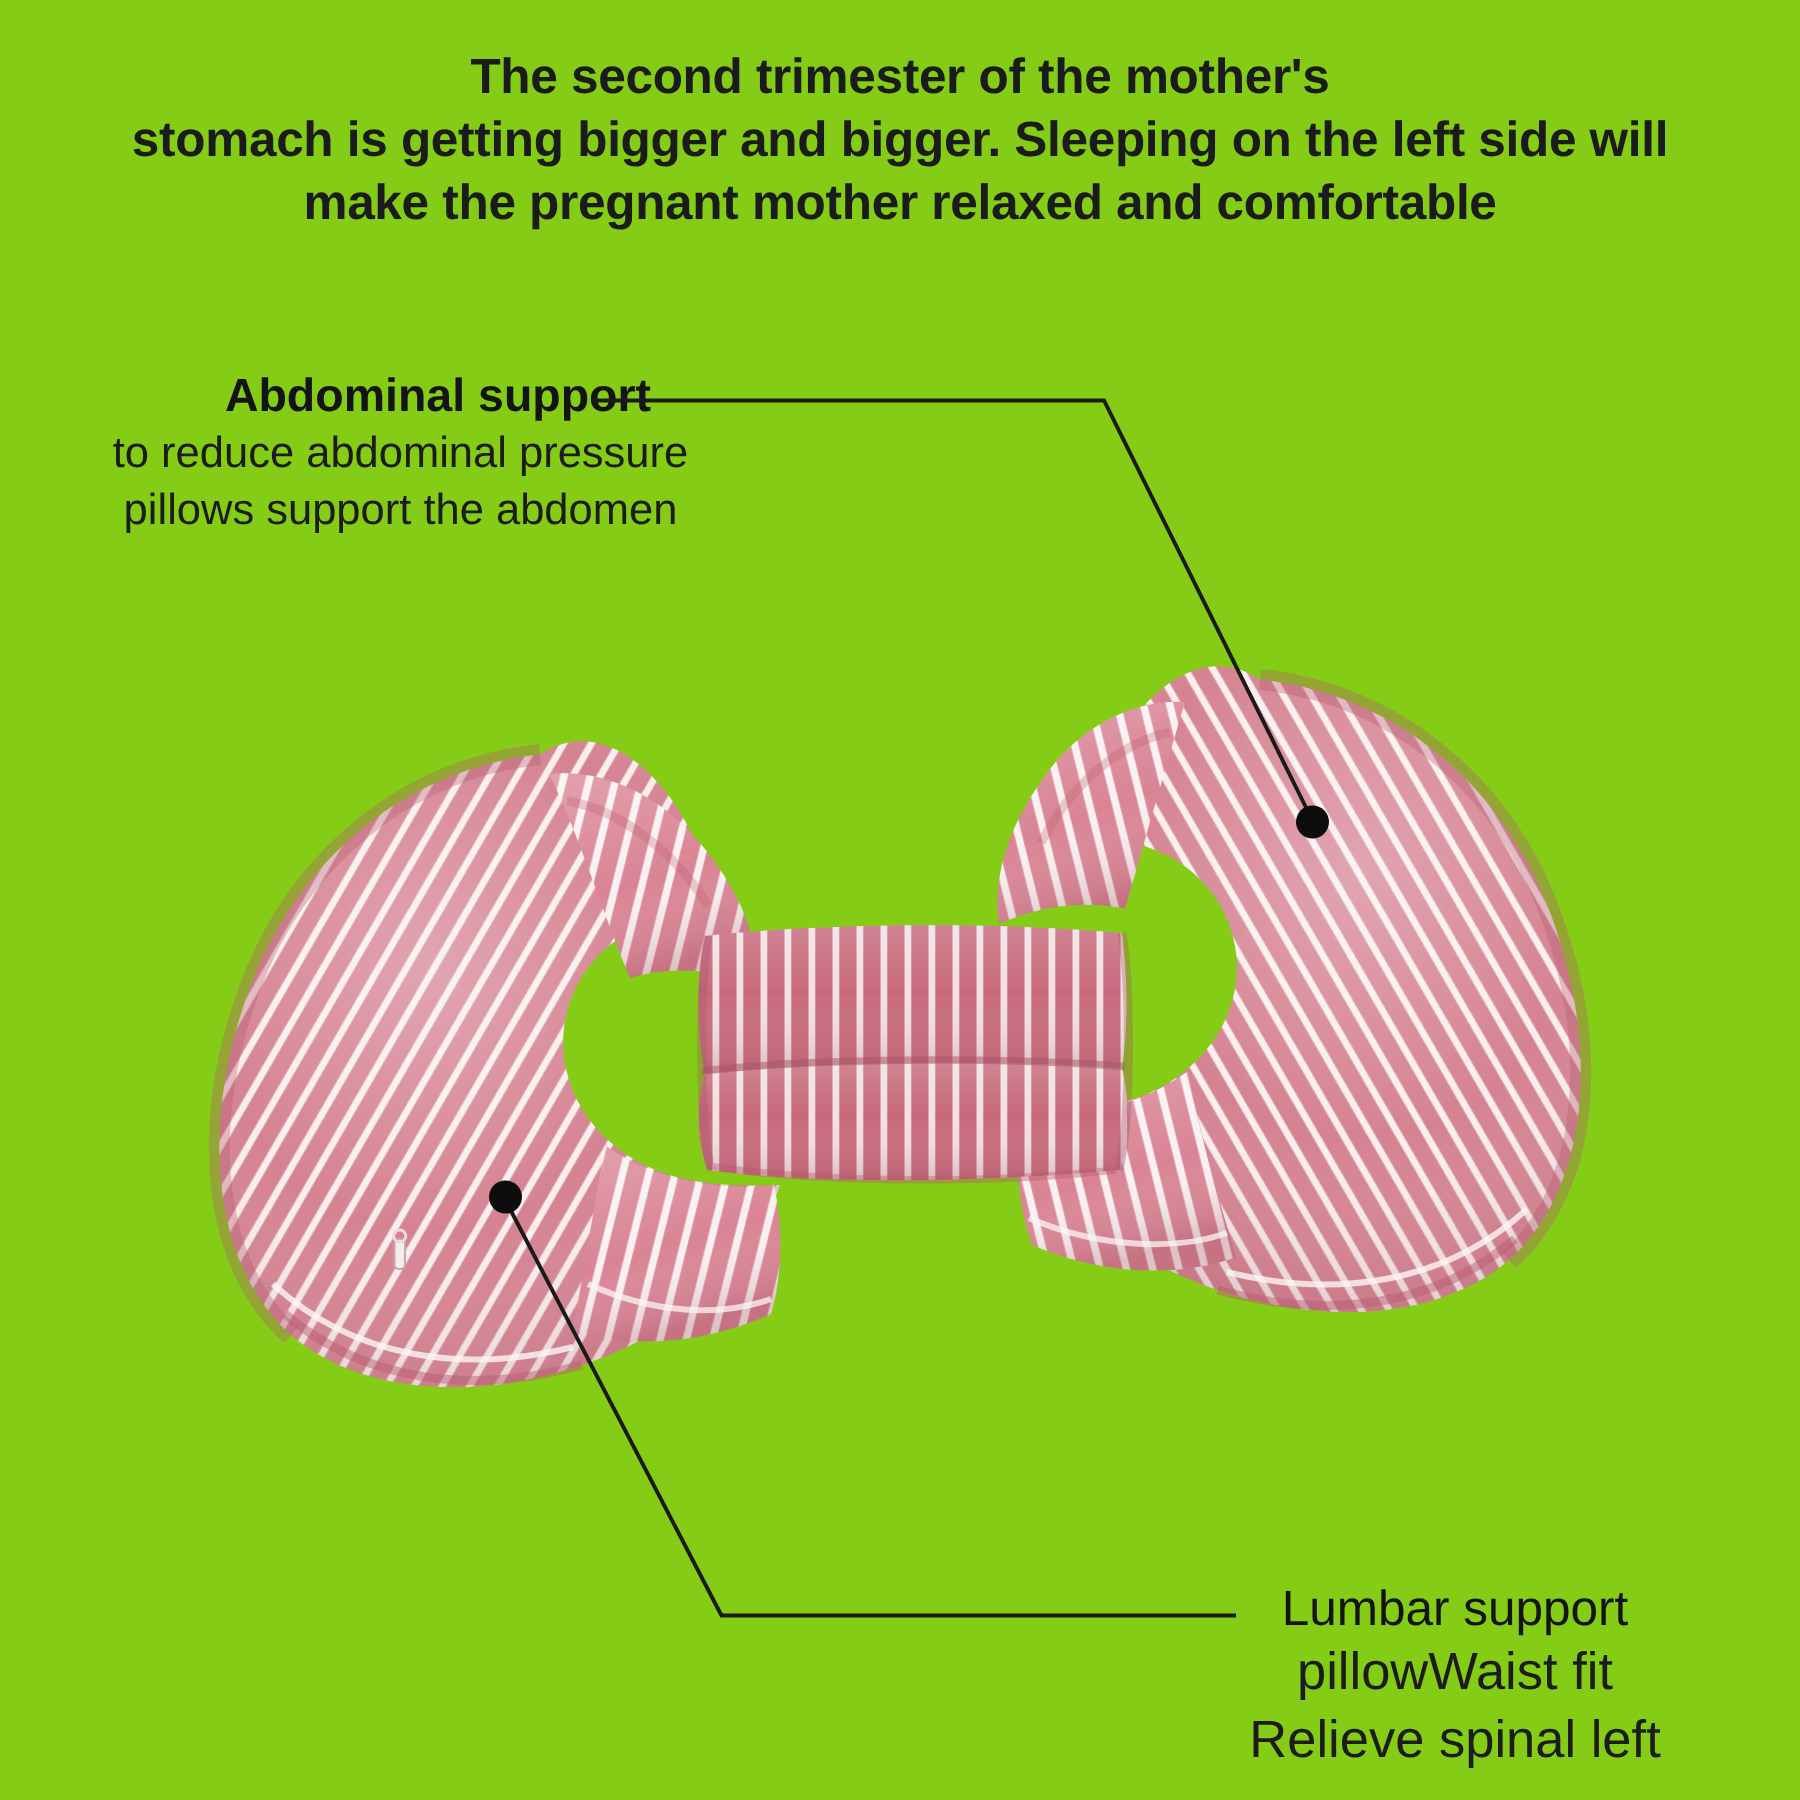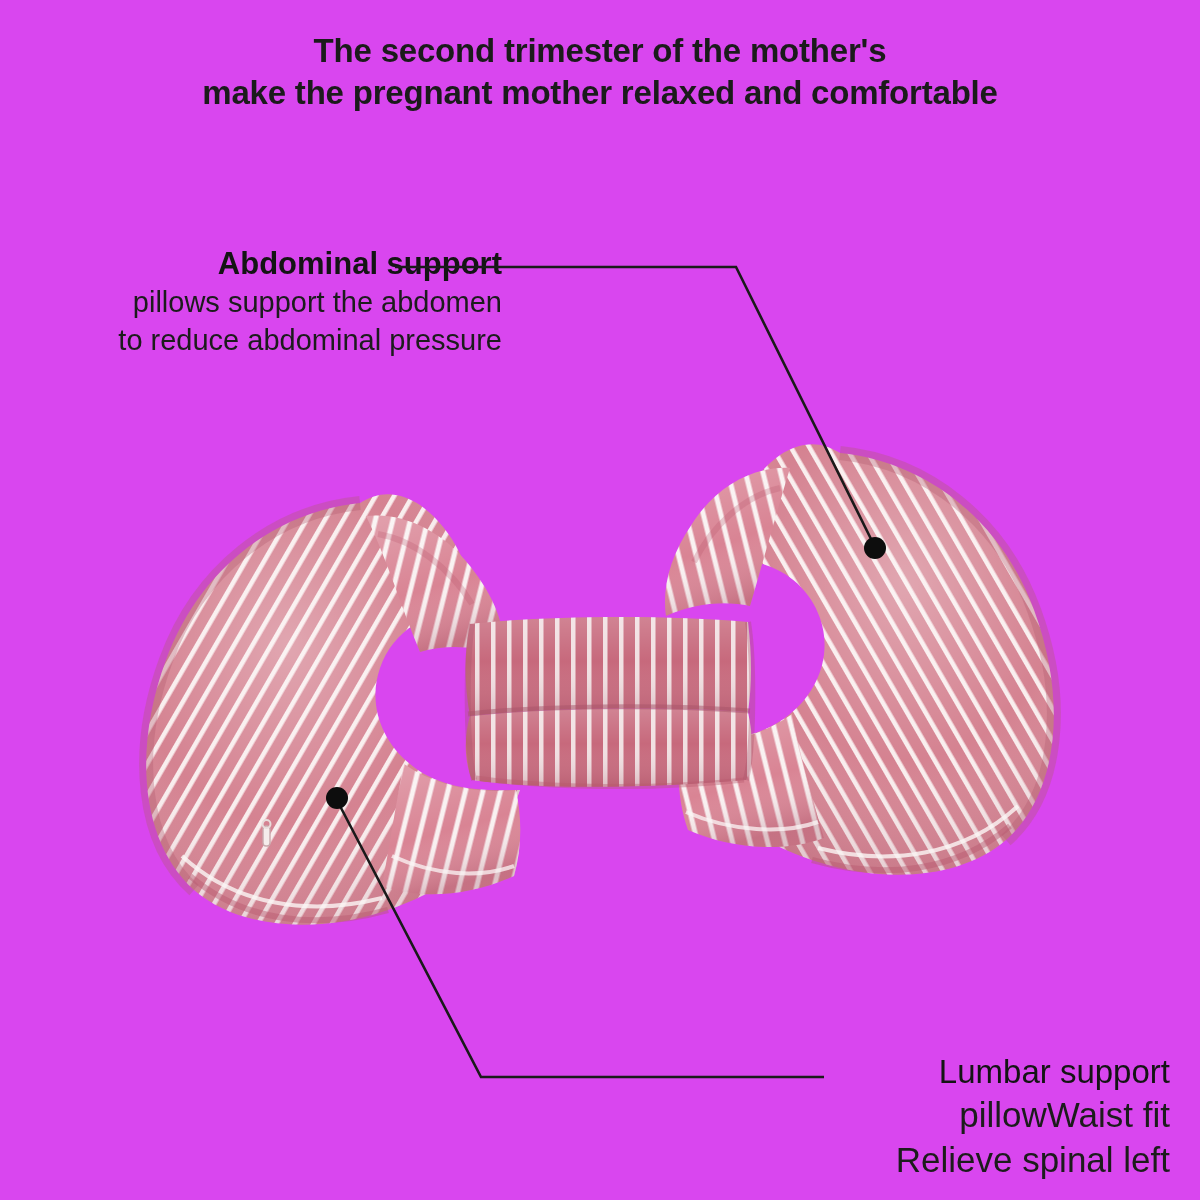--- a/index.html
+++ b/index.html
@@ -12,21 +12,21 @@
     background: #fdfdfa;
     font-family: "Liberation Sans", sans-serif;
     color: #1a1a1a;
     overflow: hidden;
     position: relative;
   }
   #infographic {
     position: relative;
     width: 1200px;
     height: 1200px;
-    background: #d946ef;
+    background: #84cc16;
   }
 
   
   .heading {
     position: absolute;
     left: 0;
     top: 30px;
     width: 1200px;
     text-align: center;
     font-size: 33px;
@@ -52,37 +52,37 @@
   .callout .cline {
     font-weight: 400;
     color: #1c1c1c;
     white-space: pre;
   }
 
   #callout-abdominal {
     left: 32px;
     top: 246px;
     width: 470px;
-    text-align: right;
+    text-align: center;
   }
   #callout-abdominal .ctitle {
     font-size: 31px;
     line-height: 1.18;
     padding-left: 50px;
   }
   #callout-abdominal .cline {
     font-size: 29px;
     line-height: 1.32;
   }
 
   #callout-lumbar {
     left: 770px;
     top: 1052px;
     width: 400px;
-    text-align: right;
+    text-align: center;
   }
   #callout-lumbar .ctitle {
     font-size: 33px;
     line-height: 1.2;
     font-weight: 400;
   }
   #callout-lumbar .cline {
     font-size: 35px;
     line-height: 1.3;
   }
@@ -98,20 +98,21 @@
   #pillow-layer { z-index: 1; }
   #leader-layer { z-index: 3; }
 </style>
 </head>
 <body>
 
 <div id="infographic">
 
   <div class="heading">
     <span class="hline">The second trimester of the mother's</span>
+    <span class="hline">stomach is getting bigger and bigger. Sleeping on the left side will</span>
     <span class="hline">make the pregnant mother relaxed and comfortable</span>
   </div>
 
   <svg class="layer" id="pillow-layer" viewBox="0 0 1200 1200">
     <defs>
 
       <pattern id="stripeV" width="17" height="10" patternUnits="userSpaceOnUse">
         <rect width="17" height="10" fill="#d98494"></rect>
         <rect x="11.5" width="5" height="10" fill="#fbf6f5" opacity="0.95"></rect>
       </pattern>
@@ -346,22 +347,22 @@
     </g>
 
     <g>
       <path d="M 340,806 L 481,1077 L 824,1077" fill="none" stroke="#1a1a1a" stroke-width="2.6" stroke-linejoin="miter" stroke-linecap="butt"></path>
       <circle cx="337" cy="798" r="11" fill="#0d0d0d"></circle>
     </g>
   </svg>
 
   <div class="callout" id="callout-abdominal">
     <div class="ctitle">Abdominal support</div>
+    <div class="cline">to reduce abdominal pressure</div>
     <div class="cline">pillows support the abdomen</div>
-    <div class="cline">to reduce abdominal pressure</div>
   </div>
 
   <div class="callout" id="callout-lumbar">
     <div class="ctitle">Lumbar support</div>
     <div class="cline">pillowWaist fit</div>
     <div class="cline">Relieve spinal left</div>
   </div>
 
 </div>
 

